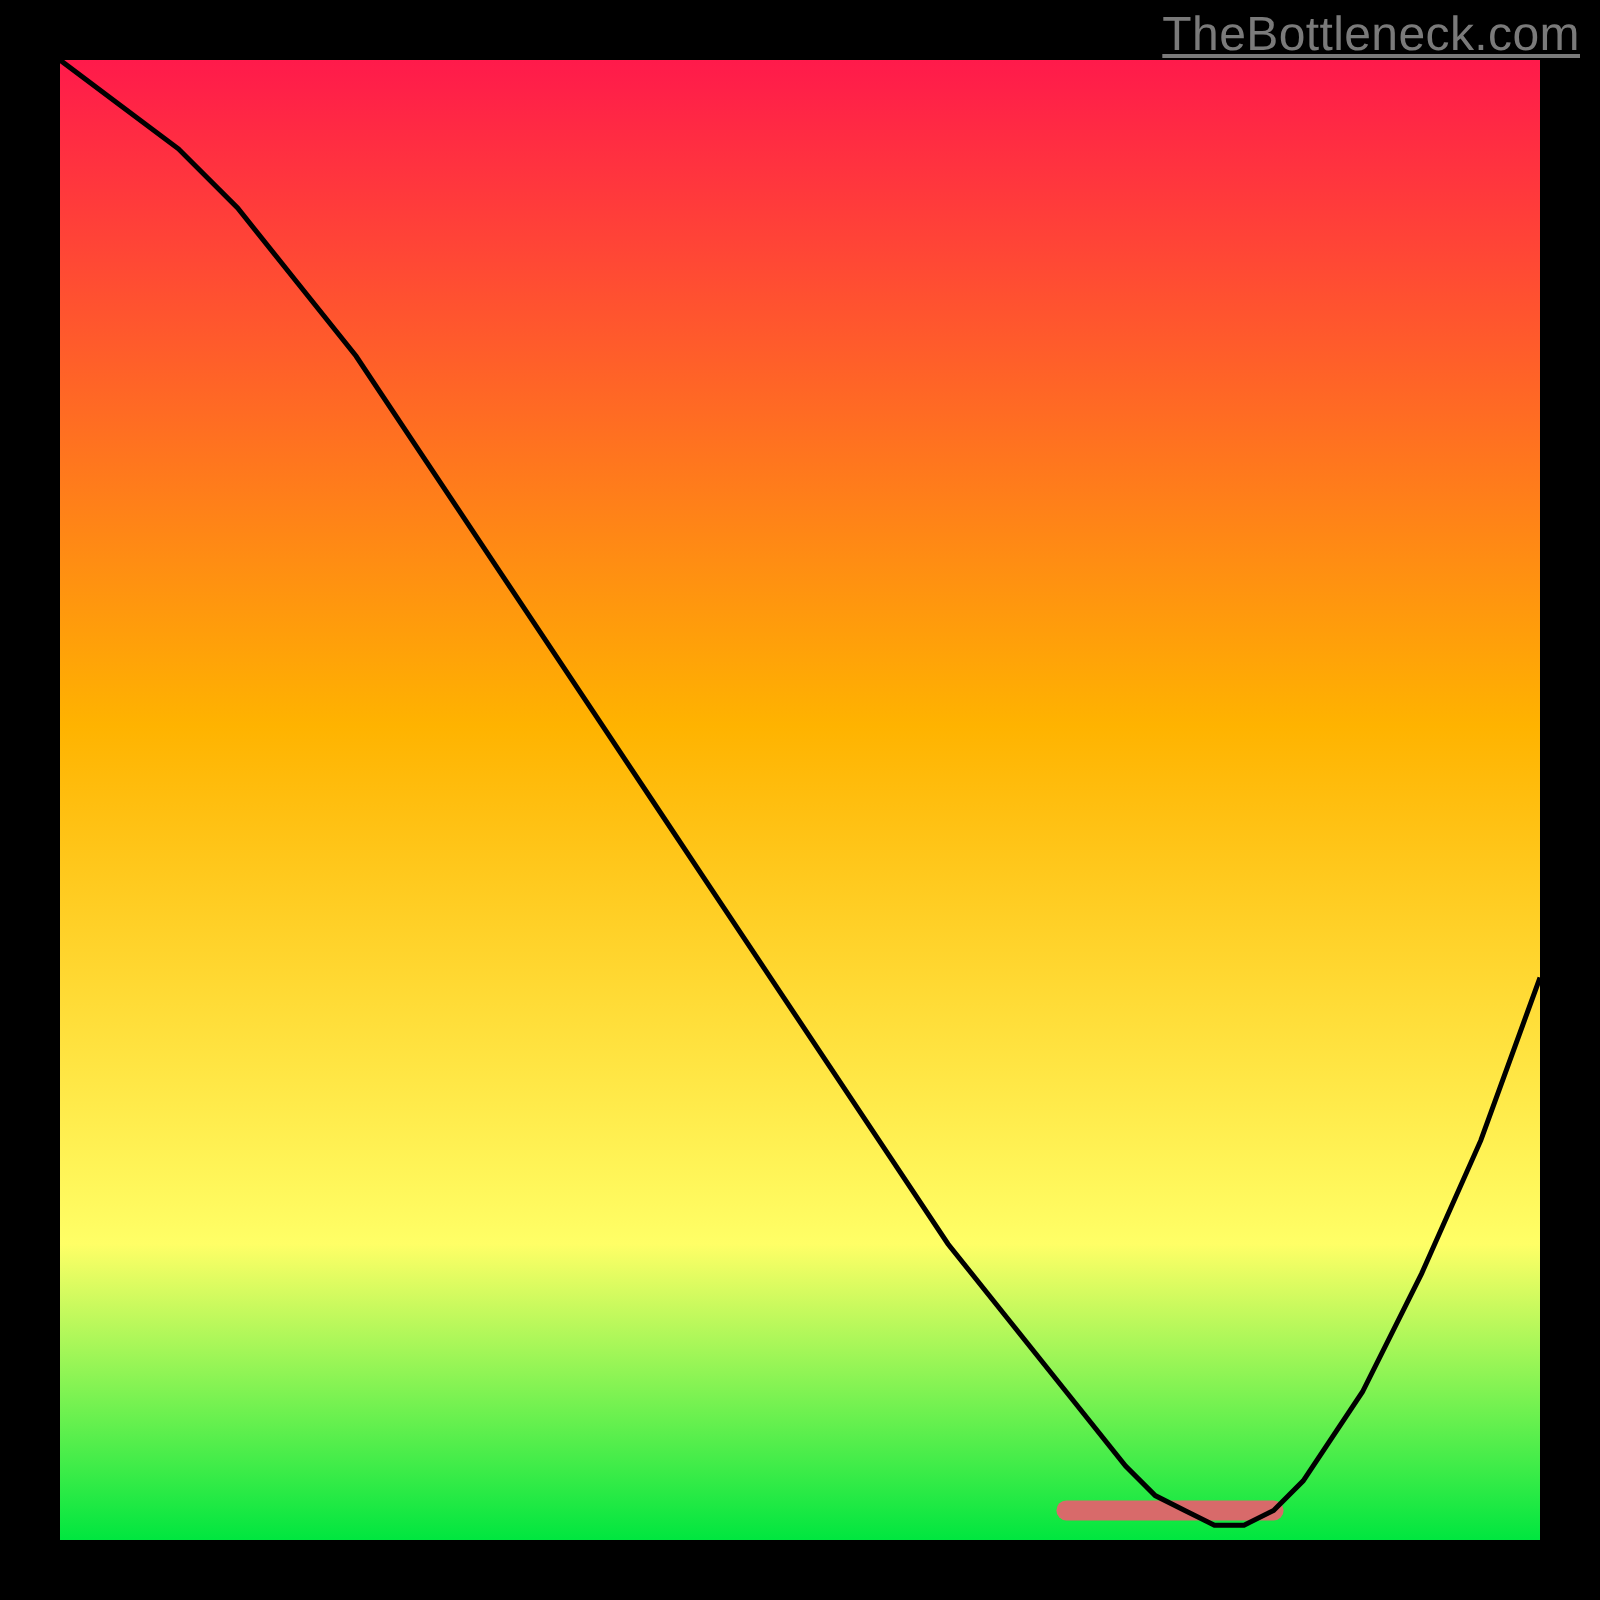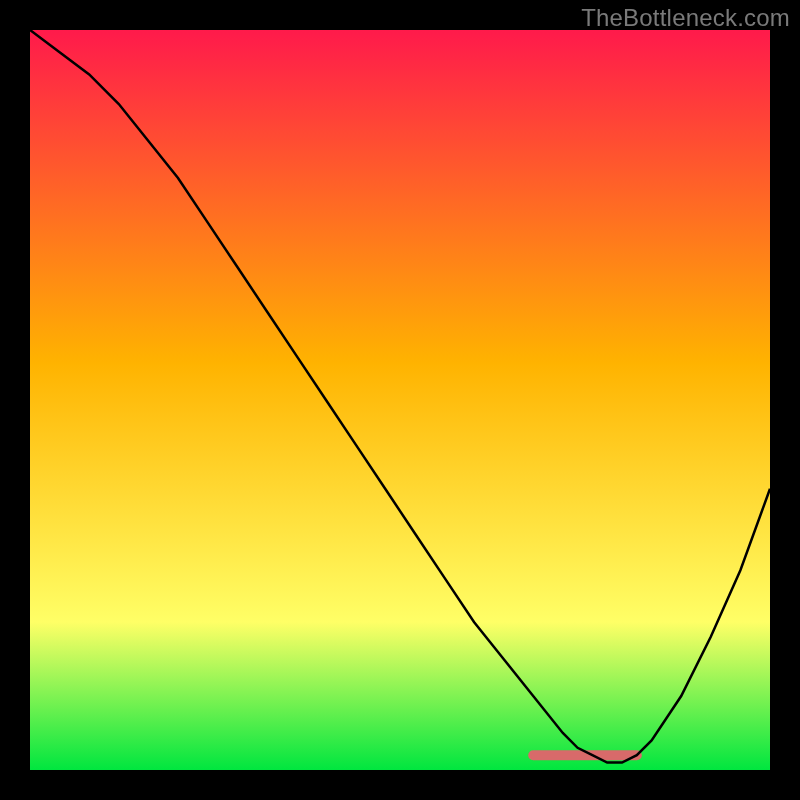--- a/index.html
+++ b/index.html
@@ -26,20 +26,21 @@
     box-sizing: border-box;
   }
   .attribution {
     position: absolute;
     top: 4px;
     right: 10px;
     color: #7a7a7a;
     font-size: 24px;
     font-family: Arial, Helvetica, sans-serif;
     letter-spacing: 0.2px;
+    text-decoration: underline;
   }
   svg { display: block; }
 </style>
 </head>
 <body>
 
 <div class="frame">
 
   <div class="attribution">TheBottleneck.com</div>
 

